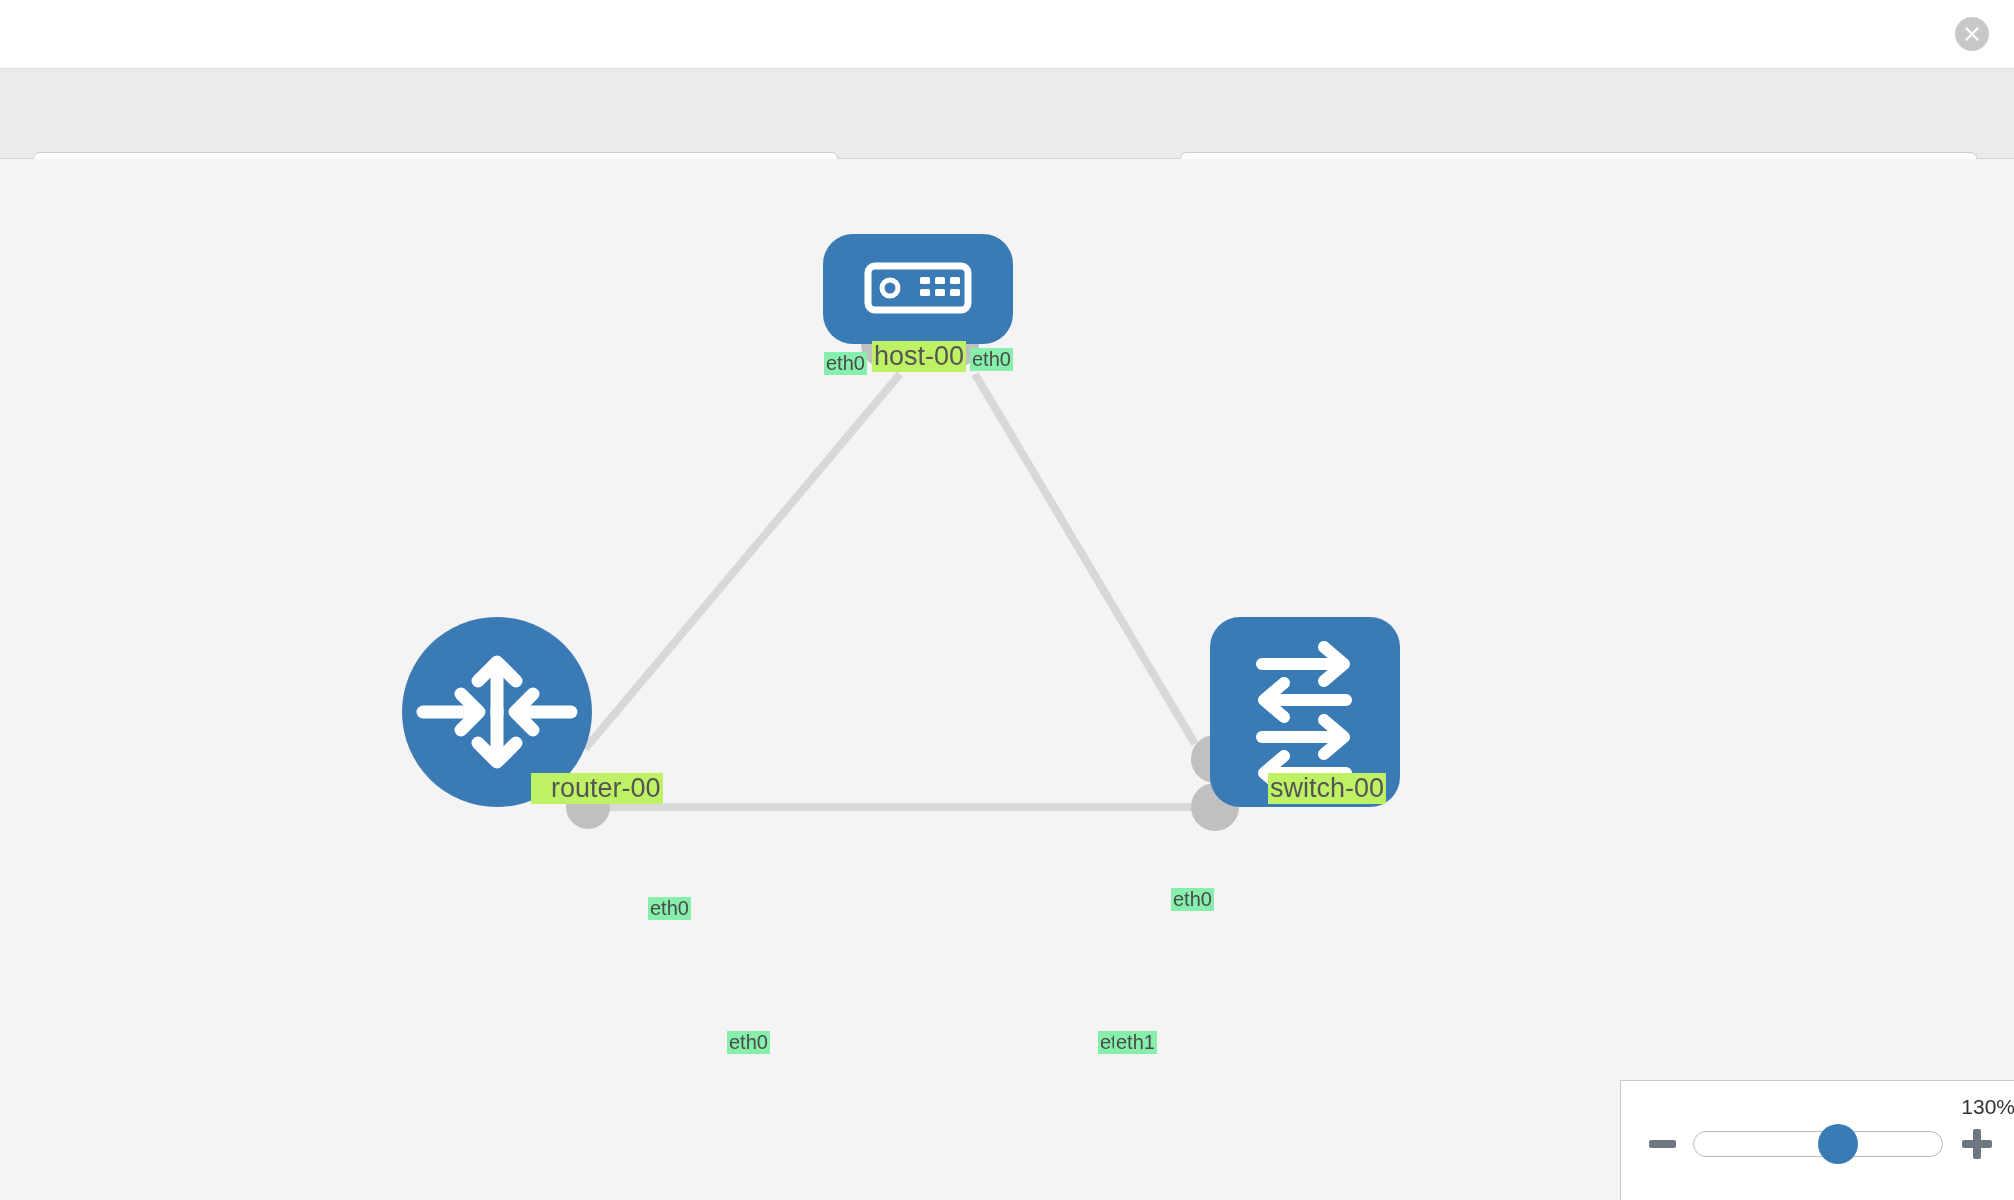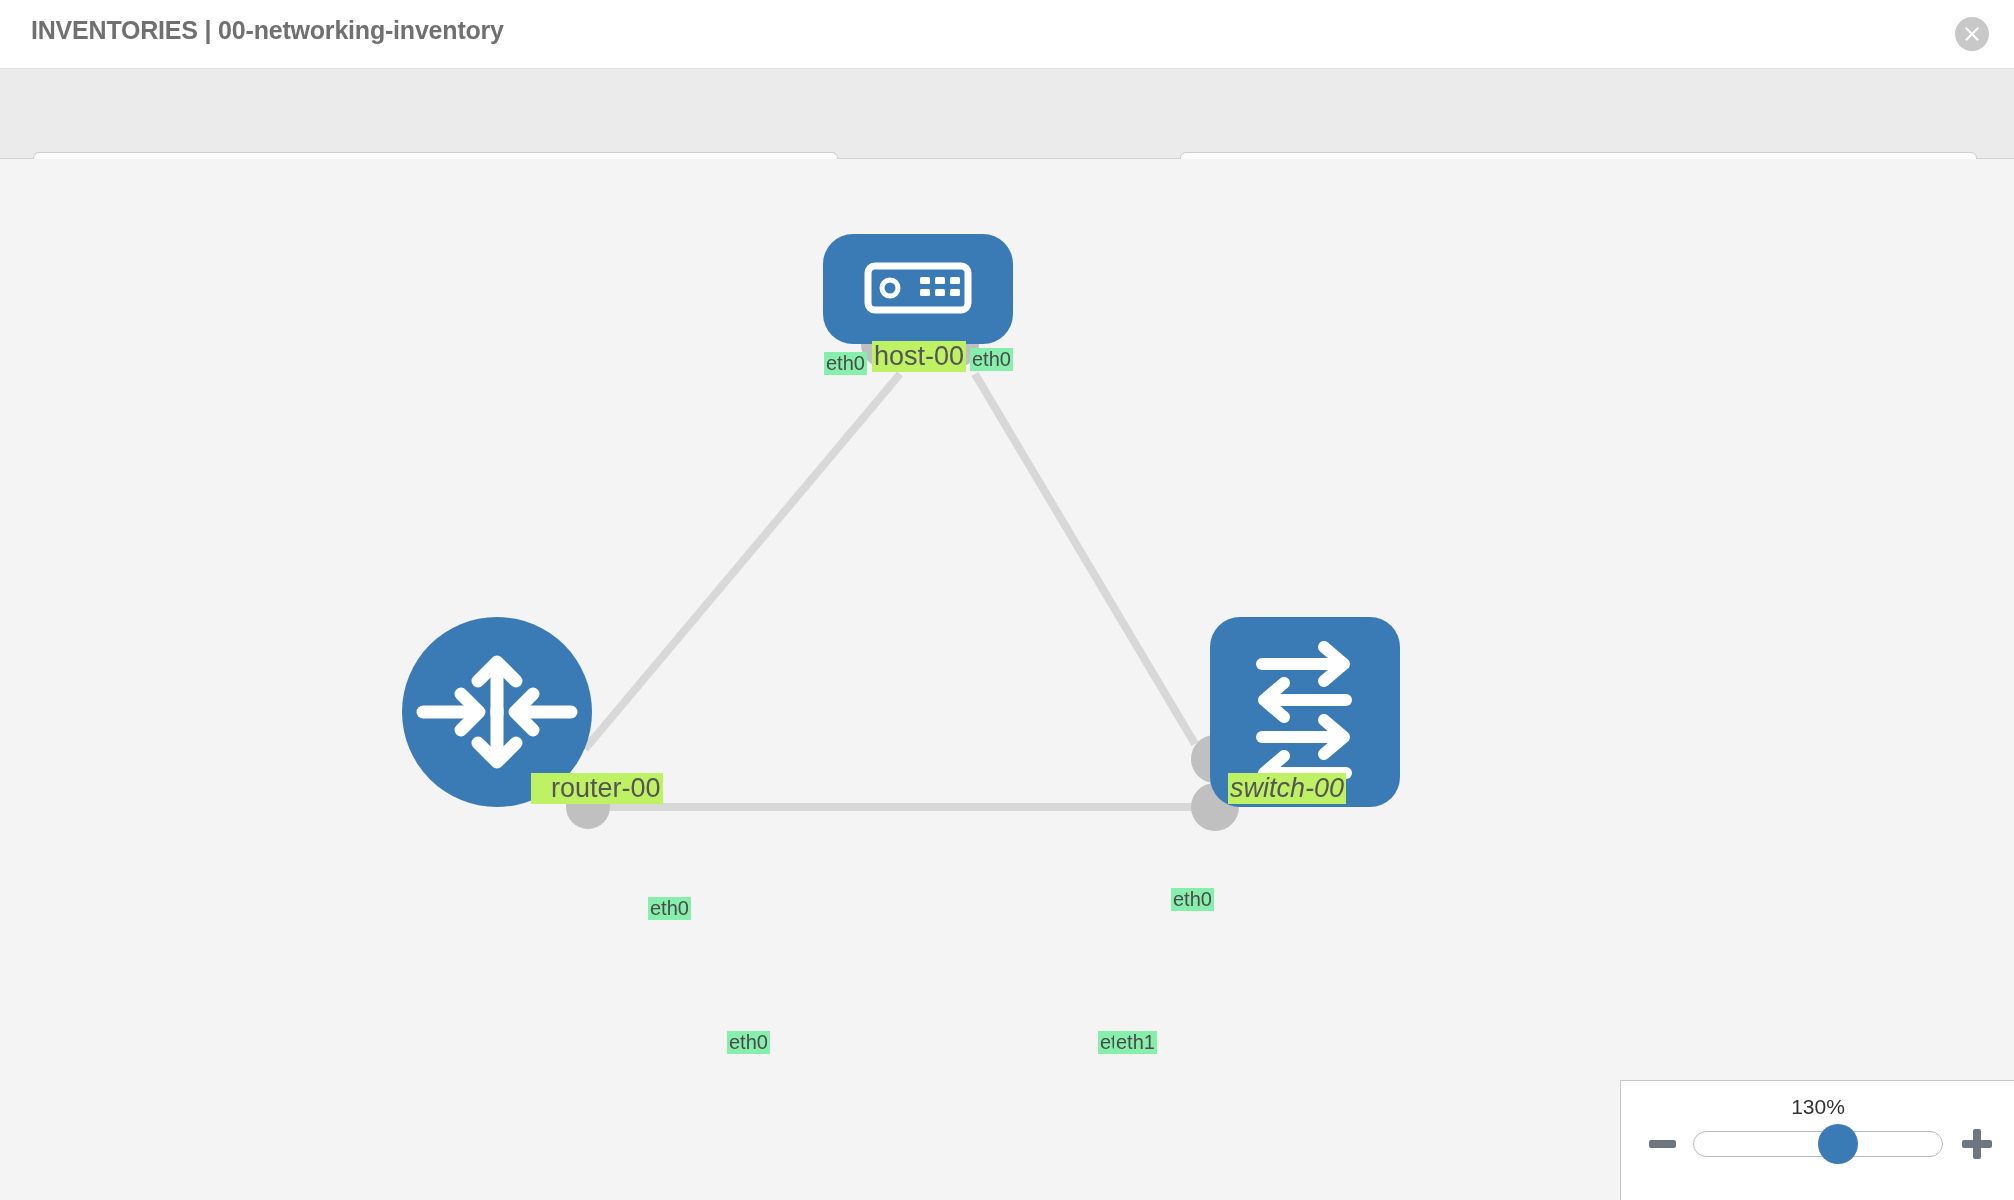--- a/index.html
+++ b/index.html
@@ -141,21 +141,21 @@
     width: 394px; height: 120px;
     background: #ffffff;
     border: 1px solid #c9c9c9;
     border-bottom: none;
     border-right: none;
   }
   .zoom-level {
     position: absolute;
     left: 0; top: 14px;
     width: 394px;
-    text-align: center;
+    text-align: right;
     font-size: 21px;
     color: #333333;
   }
   .zoom-minus, .zoom-plus {
     position: absolute;
     top: 46px;
     width: 34px; height: 34px;
     cursor: pointer;
   }
   .zoom-minus { left: 26px; }
@@ -184,21 +184,20 @@
     width: 40px; height: 40px;
     border-radius: 50%;
     background: #3b7bb5;
     cursor: grab;
   }
 </style>
 </head>
 <body>
 
 <div class="header">
-  <div class="header-title">INVENTORIES | 00-networking-inventory</div>
   <div class="close-btn">
     <svg width="34" height="34" viewBox="0 0 34 34">
       <path d="M11.5 10 L17 15.5 L22.5 10 L24 11.5 L18.5 17 L24 22.5 L22.5 24 L17 18.5 L11.5 24 L10 22.5 L15.5 17 L10 11.5 Z" fill="#ffffff"></path>
     </svg>
   </div>
 </div>
 
 <div class="toolbar">
 
   <div class="actions-select">
@@ -302,21 +301,21 @@
       </g>
     </g>
   </svg>
 
   <div class="node-hit" style="left:823px;top:75px;width:190px;height:110px;"></div>
   <div class="node-hit" style="left:402px;top:458px;width:190px;height:190px;border-radius:50%;"></div>
   <div class="node-hit" style="left:1210px;top:458px;width:190px;height:190px;"></div>
 
   <div class="node-label" style="left:872px;top:182px;">host-00</div>
   <div class="node-label" style="left:531px;top:614px;padding-left:20px;">router-00</div>
-  <div class="node-label" style="left:1228px;top:614px;font-style:italic;">switch-00</div>
+  <div class="node-label" style="left:1268px;top:614px;">switch-00</div>
 
   <div class="iface-label" style="left:824px;top:193px;">eth0</div>
   <div class="iface-label" style="left:970px;top:189px;">eth0</div>
   <div class="iface-label" style="left:648px;top:738px;">eth0</div>
   <div class="iface-label" style="left:1171px;top:729px;">eth0</div>
   <div class="iface-label" style="left:727px;top:872px;">eth0</div>
   <div class="iface-label" style="left:1098px;top:872px;">eth0</div>
   <div class="iface-label" style="left:1114px;top:872px;">eth1</div>
 
 </div>

